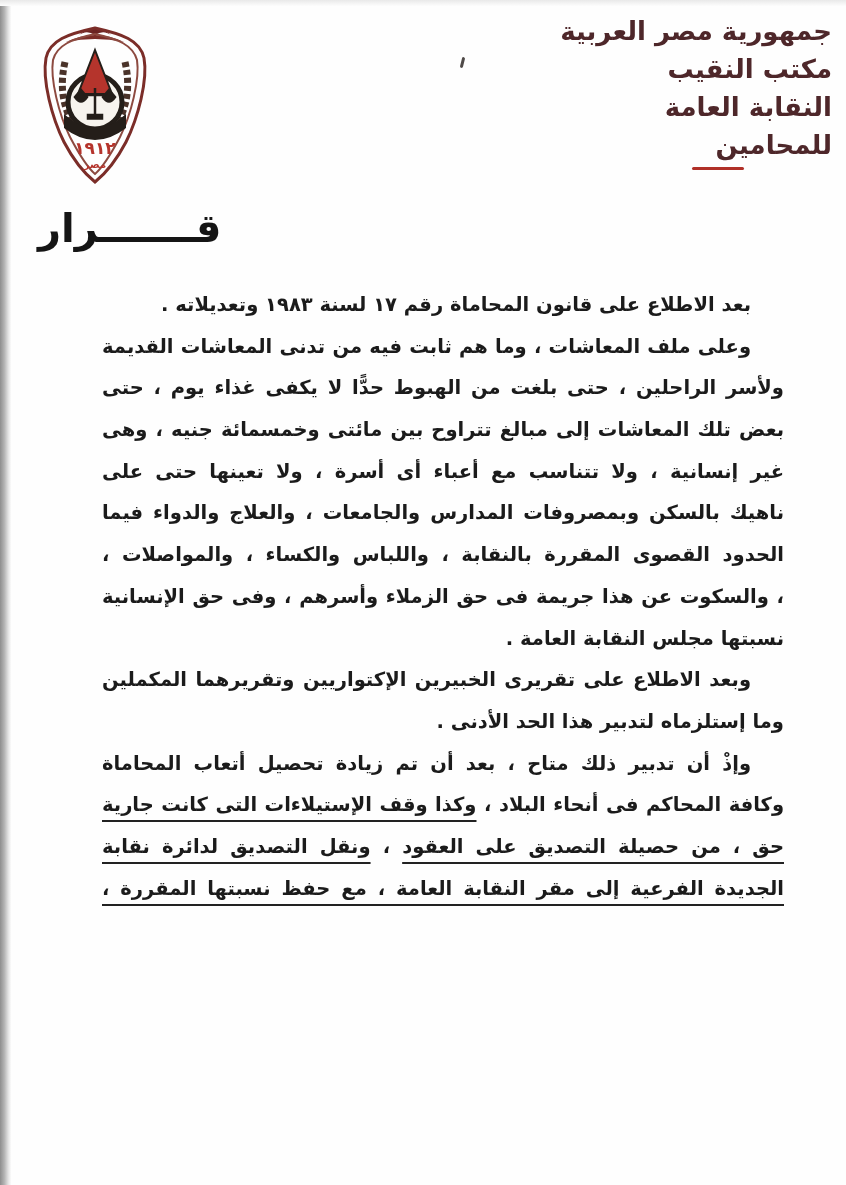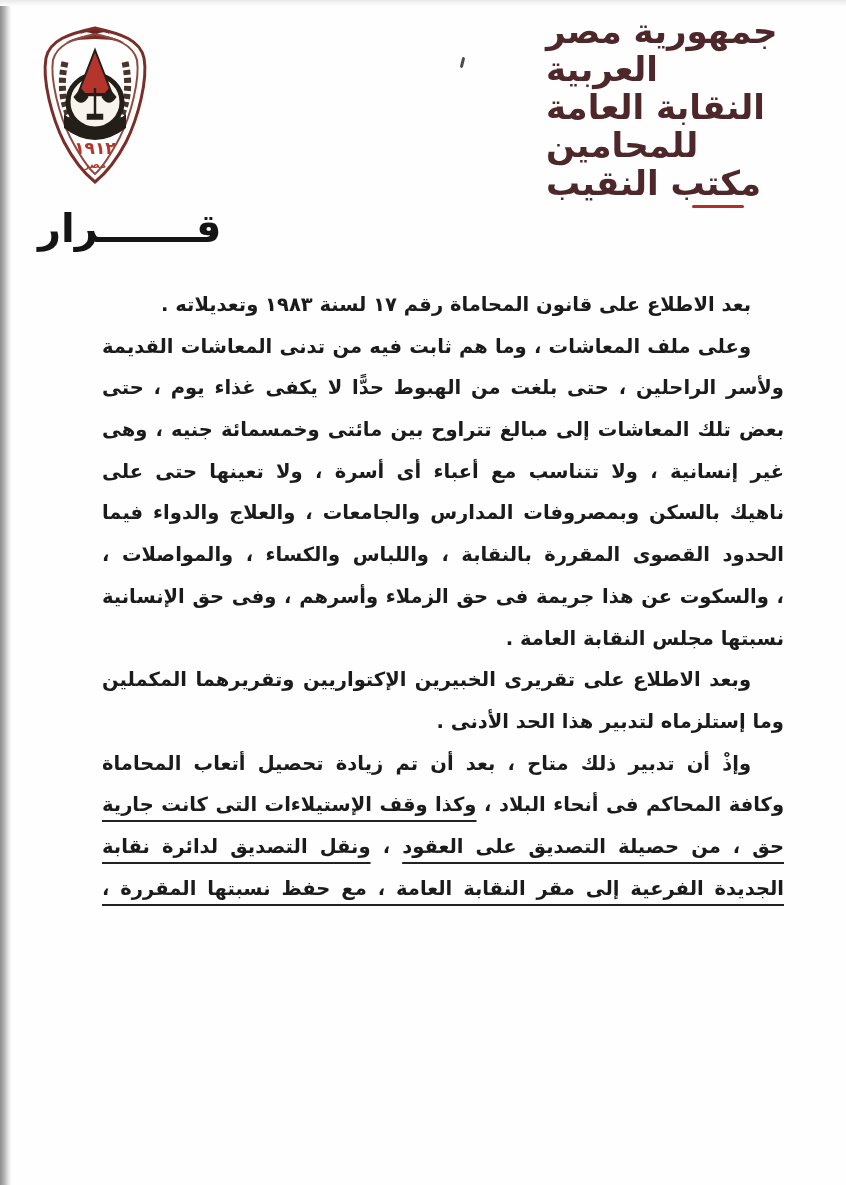--- a/index.html
+++ b/index.html
@@ -37,23 +37,23 @@
   
   .emblem {
     position: absolute; left: 28px; top: 16px;
     width: 134px; height: 170px;
   }
 
   
   .letterhead {
     position: absolute; right: 14px; top: 12px;
     width: 286px;
-    text-align: left;
+    text-align: right;
     font-weight: 700;
-    font-size: 34px;
+    font-size: 26px;
     line-height: 38px;
     color: #4e272a;
     letter-spacing: 0;
   }
   .letterhead .office-underline {
     width: 52px; height: 3px;
     background: #b03028;
     margin: 3px 88px 0 auto;
     border-radius: 2px;
   }
@@ -130,22 +130,22 @@
 
       <path d="M36,98 Q67,126 98,98 L98,112 Q67,136 36,112 Z" fill="#241e19"></path>
 
       <text x="67" y="138" font-size="17" font-weight="bold" fill="#b5342c" text-anchor="middle">١٩١٢</text>
       <text x="67" y="152" font-size="10" font-weight="bold" fill="#b5342c" text-anchor="middle">مصر</text>
     </svg>
   </div>
 
   <div class="letterhead">
     <div>جمهورية مصر العربية</div>
+    <div>مكتب النقيب</div>
     <div>النقابة العامة للمحامين</div>
-    <div>مكتب النقيب</div>
     <div class="office-underline"></div>
   </div>
 
   <div class="decree-title">قـــــــرار</div>
 
   <div class="decree-body">
       <div class="line endline indent"><span>بعد الاطلاع على قانون المحاماة رقم ١٧ لسنة ١٩٨٣ وتعديلاته .</span></div>
       <div class="line indent"><span>وعلى ملف المعاشات ، وما هم ثابت فيه من تدنى المعاشات القديمة للأحياء</span></div>
       <div class="line"><span>ولأسر الراحلين ، حتى بلغت من الهبوط حدًّا لا يكفى غذاء يوم ، حتى وصلت</span></div>
       <div class="line"><span>بعض تلك المعاشات إلى مبالغ تتراوح بين مائتى وخمسمائة جنيه ، وهى قيمة</span></div>

